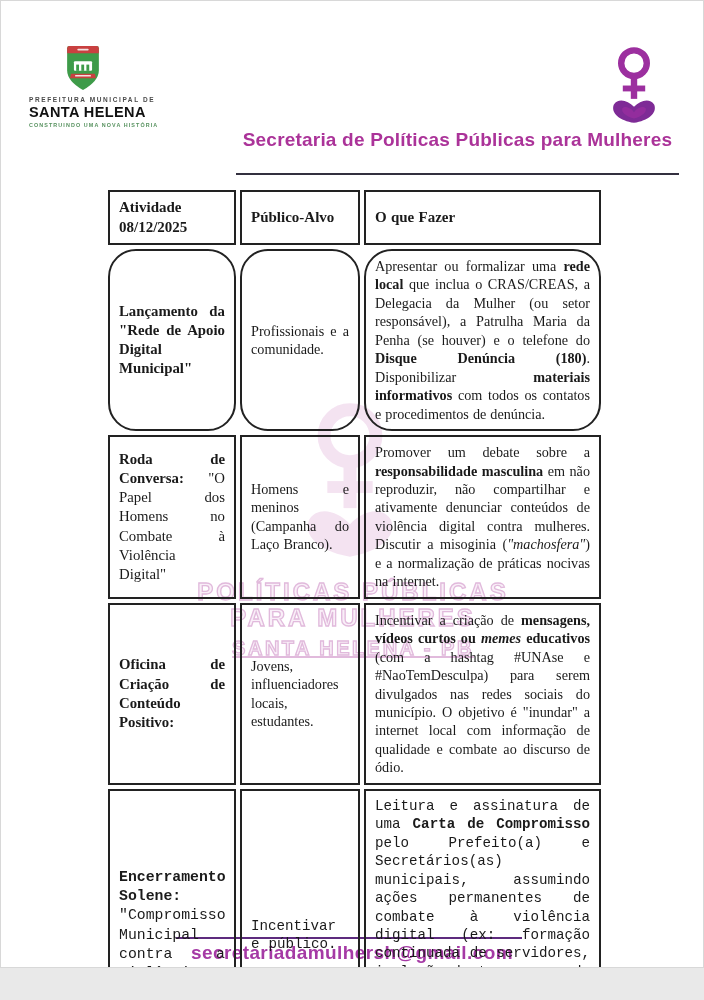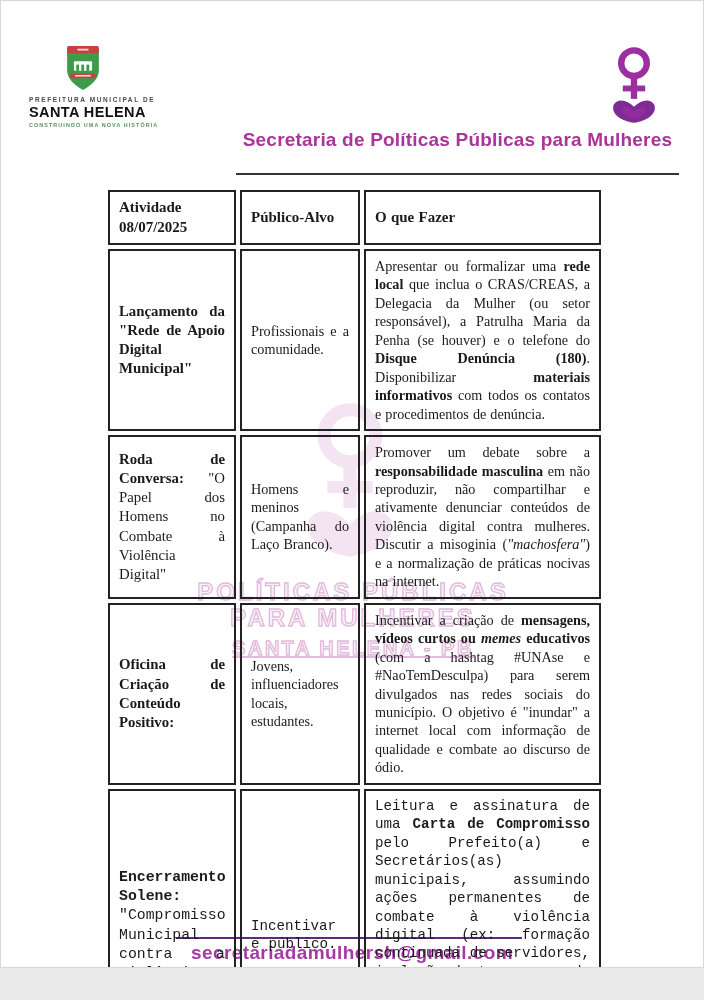--- a/index.html
+++ b/index.html
@@ -51,21 +51,21 @@
               border-collapse:separate;border-spacing:4px;table-layout:fixed;}
   .sched th,.sched td{border:2px solid var(--border-dark);background:transparent;
               font-size:14.2px;line-height:1.3;vertical-align:middle;
               padding:6px 9px;text-align:justify;color:#1a1a1a;word-spacing:.5px;}
   .sched th{font-weight:bold;font-size:15px;text-align:left;height:46px;}
   .col-a{width:128px;}
   .col-b{width:120px;}
   .col-c{width:237px;}
   td.cell-atividade{font-weight:bold;font-size:14.8px;}
   td.cell-atividade .seg-normal{font-weight:normal;}
-  tr.r1 td{height:158px;}
+  tr.r1 td{height:158px;border-radius:28px;}
   tr.r2 td{height:142px;}
   tr.r3 td{height:156px;}
   tr.r4 td{height:176px;font-family:Liberation Mono, monospace;}
 
   
   .footer-rule{position:absolute;left:175px;top:936px;width:346px;height:0;
                border-top:2.5px solid var(--footer-line);}
   .footer-email{position:absolute;left:178px;top:941px;width:346px;text-align:center;
                 font-family:"Liberation Sans",sans-serif;font-weight:bold;font-size:19px;
                 letter-spacing:.4px;color:var(--email);}
@@ -124,21 +124,21 @@
   <table class="sched">
     <colgroup>
         <col class="col-a">
         <col class="col-b">
         <col class="col-c">
       </colgroup>
     <thead>
       <tr>
         <th>
           <div>Atividade</div>
-          <div>08/07/2025</div>
+          <div>08/12/2025</div>
         </th>
         <th>Público-Alvo</th>
         <th>O que Fazer</th>
       </tr>
     </thead>
     <tbody>
       <tr class="r1">
         <td class="cell-atividade"><span style="font-weight: bold;">Lançamento da "Rede de Apoio Digital Municipal"</span></td>
         <td><span class="seg-normal">Profissionais e a comunidade.</span></td>
         <td><span class="seg-normal">Apresentar ou formalizar uma </span><span style="font-weight: bold;">rede local</span><span class="seg-normal"> que inclua o CRAS/CREAS, a Delegacia da Mulher (ou setor responsável), a Patrulha Maria da Penha (se houver) e o telefone do </span><span style="font-weight: bold;">Disque Denúncia (180)</span><span class="seg-normal">. Disponibilizar </span><span style="font-weight: bold;">materiais informativos</span><span class="seg-normal"> com todos os contatos e procedimentos de denúncia.</span></td>

